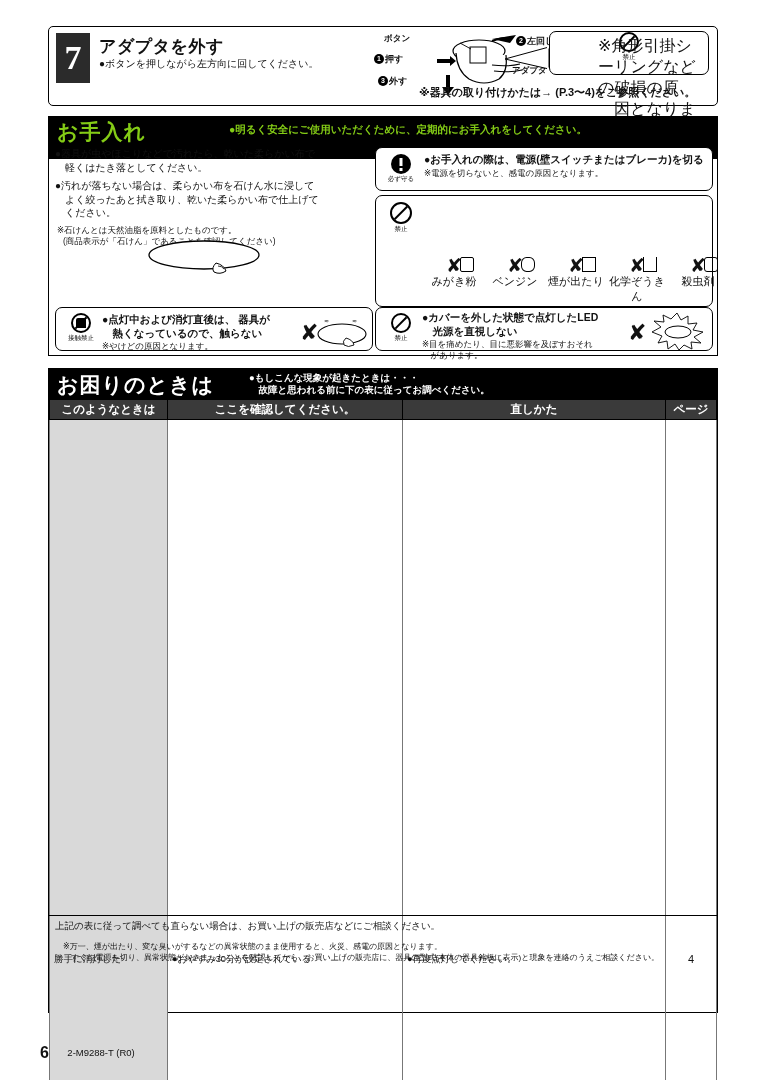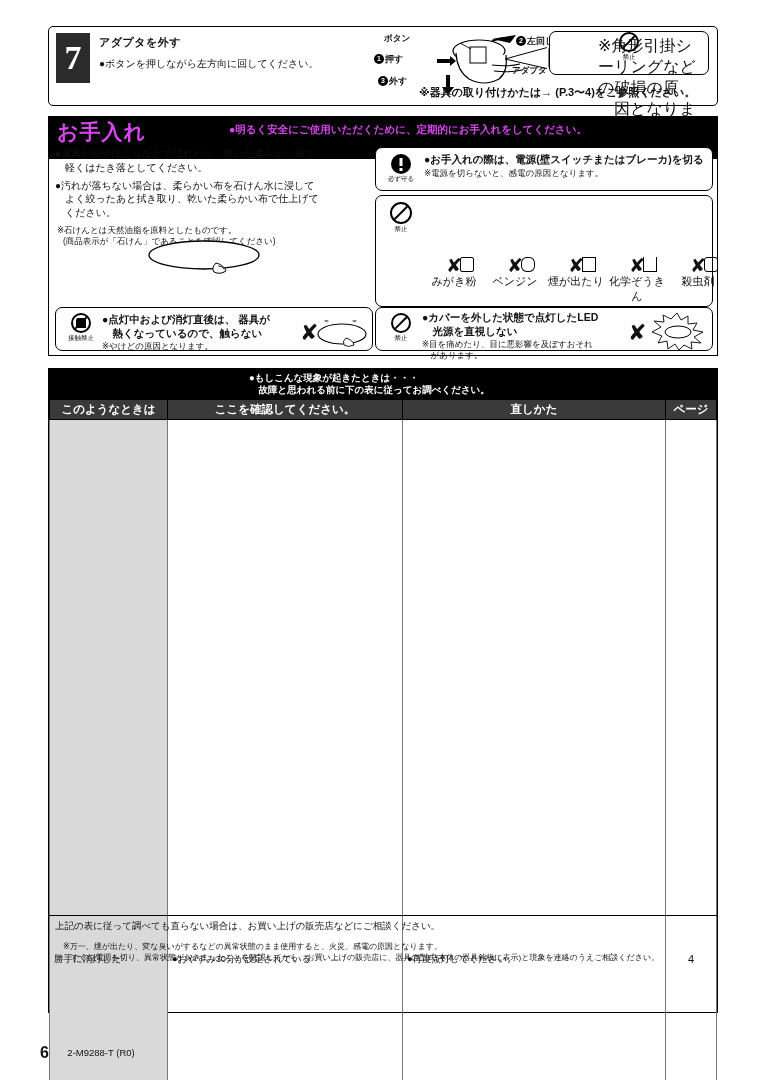--- a/index.html
+++ b/index.html
@@ -16,21 +16,21 @@
   .step-box {
     position: absolute; left: 48px; top: 26px; width: 670px; height: 80px;
     border: 1.5px solid #000; border-radius: 5px; background: #fff;
   }
   .step-num {
     position: absolute; left: 7px; top: 6px; width: 34px; height: 50px;
     background: #2b2b2b; color: #fff;
     font-size: 34px; font-weight: bold; line-height: 50px; text-align: center;
     font-family: "Liberation Serif", serif;
   }
-  .step-title { position: absolute; left: 50px; top: 8px; font-size: 11px; font-weight: bold; letter-spacing: .5px; }
+  .step-title { position: absolute; left: 50px; top: 8px; font-size: 17px; font-weight: bold; letter-spacing: .5px; }
   .step-desc  { position: absolute; left: 50px; top: 30px; font-size: 10px; }
 
   .step-diagram { position: absolute; left: 325px; top: 4px; width: 180px; height: 66px; }
   .dlbl { position: absolute; font-size: 8.5px; font-weight: bold; white-space: nowrap; }
   .dlbl.b { font-size: 9px; }
   .circnum {
     display: inline-block; width: 10px; height: 10px; border-radius: 50%;
     background: #000; color: #fff; font-size: 7px; line-height: 10px; text-align: center;
     margin-right: 1px; vertical-align: 1px;
   }
@@ -51,21 +51,21 @@
   .sign-cap { font-size: 6.5px; text-align: center; margin-top: 1px; }
 
   .ref-line { position: absolute; left: 370px; top: 58px; font-size: 11px; font-weight: bold; }
 
   
   .care-box {
     position: absolute; left: 48px; top: 116px; width: 670px; height: 240px;
     border: 1.5px solid #000; background: #fff;
   }
   .black-head {
-    background: #000; color: #d946ef; height: 42px; position: relative;
+    background: #000; color: #84cc16; height: 42px; position: relative;
   }
   .black-head .bh-title {
     position: absolute; left: 8px; top: 1px;
     font-size: 21px; font-weight: bold; letter-spacing: 1px;
     font-family: "Liberation Sans", sans-serif;
   }
   .black-head .bh-sub { position: absolute; left: 180px; top: 6px; font-size: 10.5px; font-weight: bold; }
 
   .care-left { position: absolute; left: 6px; top: 30px; width: 320px; }
   .care-left p { font-size: 10px; line-height: 1.35; margin-bottom: 5px; text-indent: -8px; padding-left: 8px; }
@@ -217,21 +217,21 @@
   <div class="care-box">
     <div class="black-head">
       <div class="bh-title">お手入れ</div>
       <div class="bh-sub">●明るく安全にご使用いただくために、定期的にお手入れをしてください。</div>
     </div>
 
     <div class="care-left">
       <p style="margin-bottom:0;">●器具が虫やほこりなどで汚れたら、乾いた柔らかい布で</p>
       <p>　軽くはたき落としてください。</p>
       <p style="margin-bottom:0;">●汚れが落ちない場合は、柔らかい布を石けん水に浸して</p>
-      <p style="margin-bottom:0;font-family:Liberation Mono, monospace;">　よく絞ったあと拭き取り、乾いた柔らかい布で仕上げて</p>
+      <p style="margin-bottom:0;">　よく絞ったあと拭き取り、乾いた柔らかい布で仕上げて</p>
       <p>　ください。</p>
       <p class="note">※石けんとは天然油脂を原料としたものです。</p>
       <p class="note2">(商品表示が「石けん」であることを確認してください)</p>
     </div>
 
     <div class="lamp-draw">
       <svg width="130" height="42">
         <ellipse cx="60" cy="16" rx="55" ry="14" fill="#fff" stroke="#000" stroke-width="1.3"></ellipse>
         <path d="M72 24 q8 2 10 8 q-6 4 -12 1 q-3 -4 2 -9" fill="#fff" stroke="#000" stroke-width="1"></path>
         <path d="M74 27 q4 0 6 3" fill="none" stroke="#000" stroke-width=".8"></path>
@@ -327,20 +327,21 @@
         <svg width="62" height="38" style="position:absolute;left:16px;top:0;">
           <path d="M31 1 L35 8 L42 4 L42 12 L51 11 L47 18 L57 20 L48 25 L55 31 L45 30 L46 37 L38 33 L33 38 L29 32 L22 37 L21 29 L12 31 L16 24 L6 20 L15 15 L8 9 L18 10 L17 3 L25 7 Z" fill="#fff" stroke="#000" stroke-width=".9"></path>
           <ellipse cx="32" cy="20" rx="13" ry="6" fill="#fff" stroke="#000" stroke-width="1"></ellipse>
         </svg>
       </div>
     </div>
   </div>
 
   <div class="trouble-box">
     <div class="trouble-head">
+      <div class="th-title">お困りのときは</div>
       <div class="th-s1">●もしこんな現象が起きたときは・・・</div>
       <div class="th-s2">　故障と思われる前に下の表に従ってお調べください。</div>
     </div>
 
     <table class="tt">
       <colgroup>
         <col style="width:118px">
           <col style="width:235px">
           <col style="width:263px">
           <col style="width:51px">

